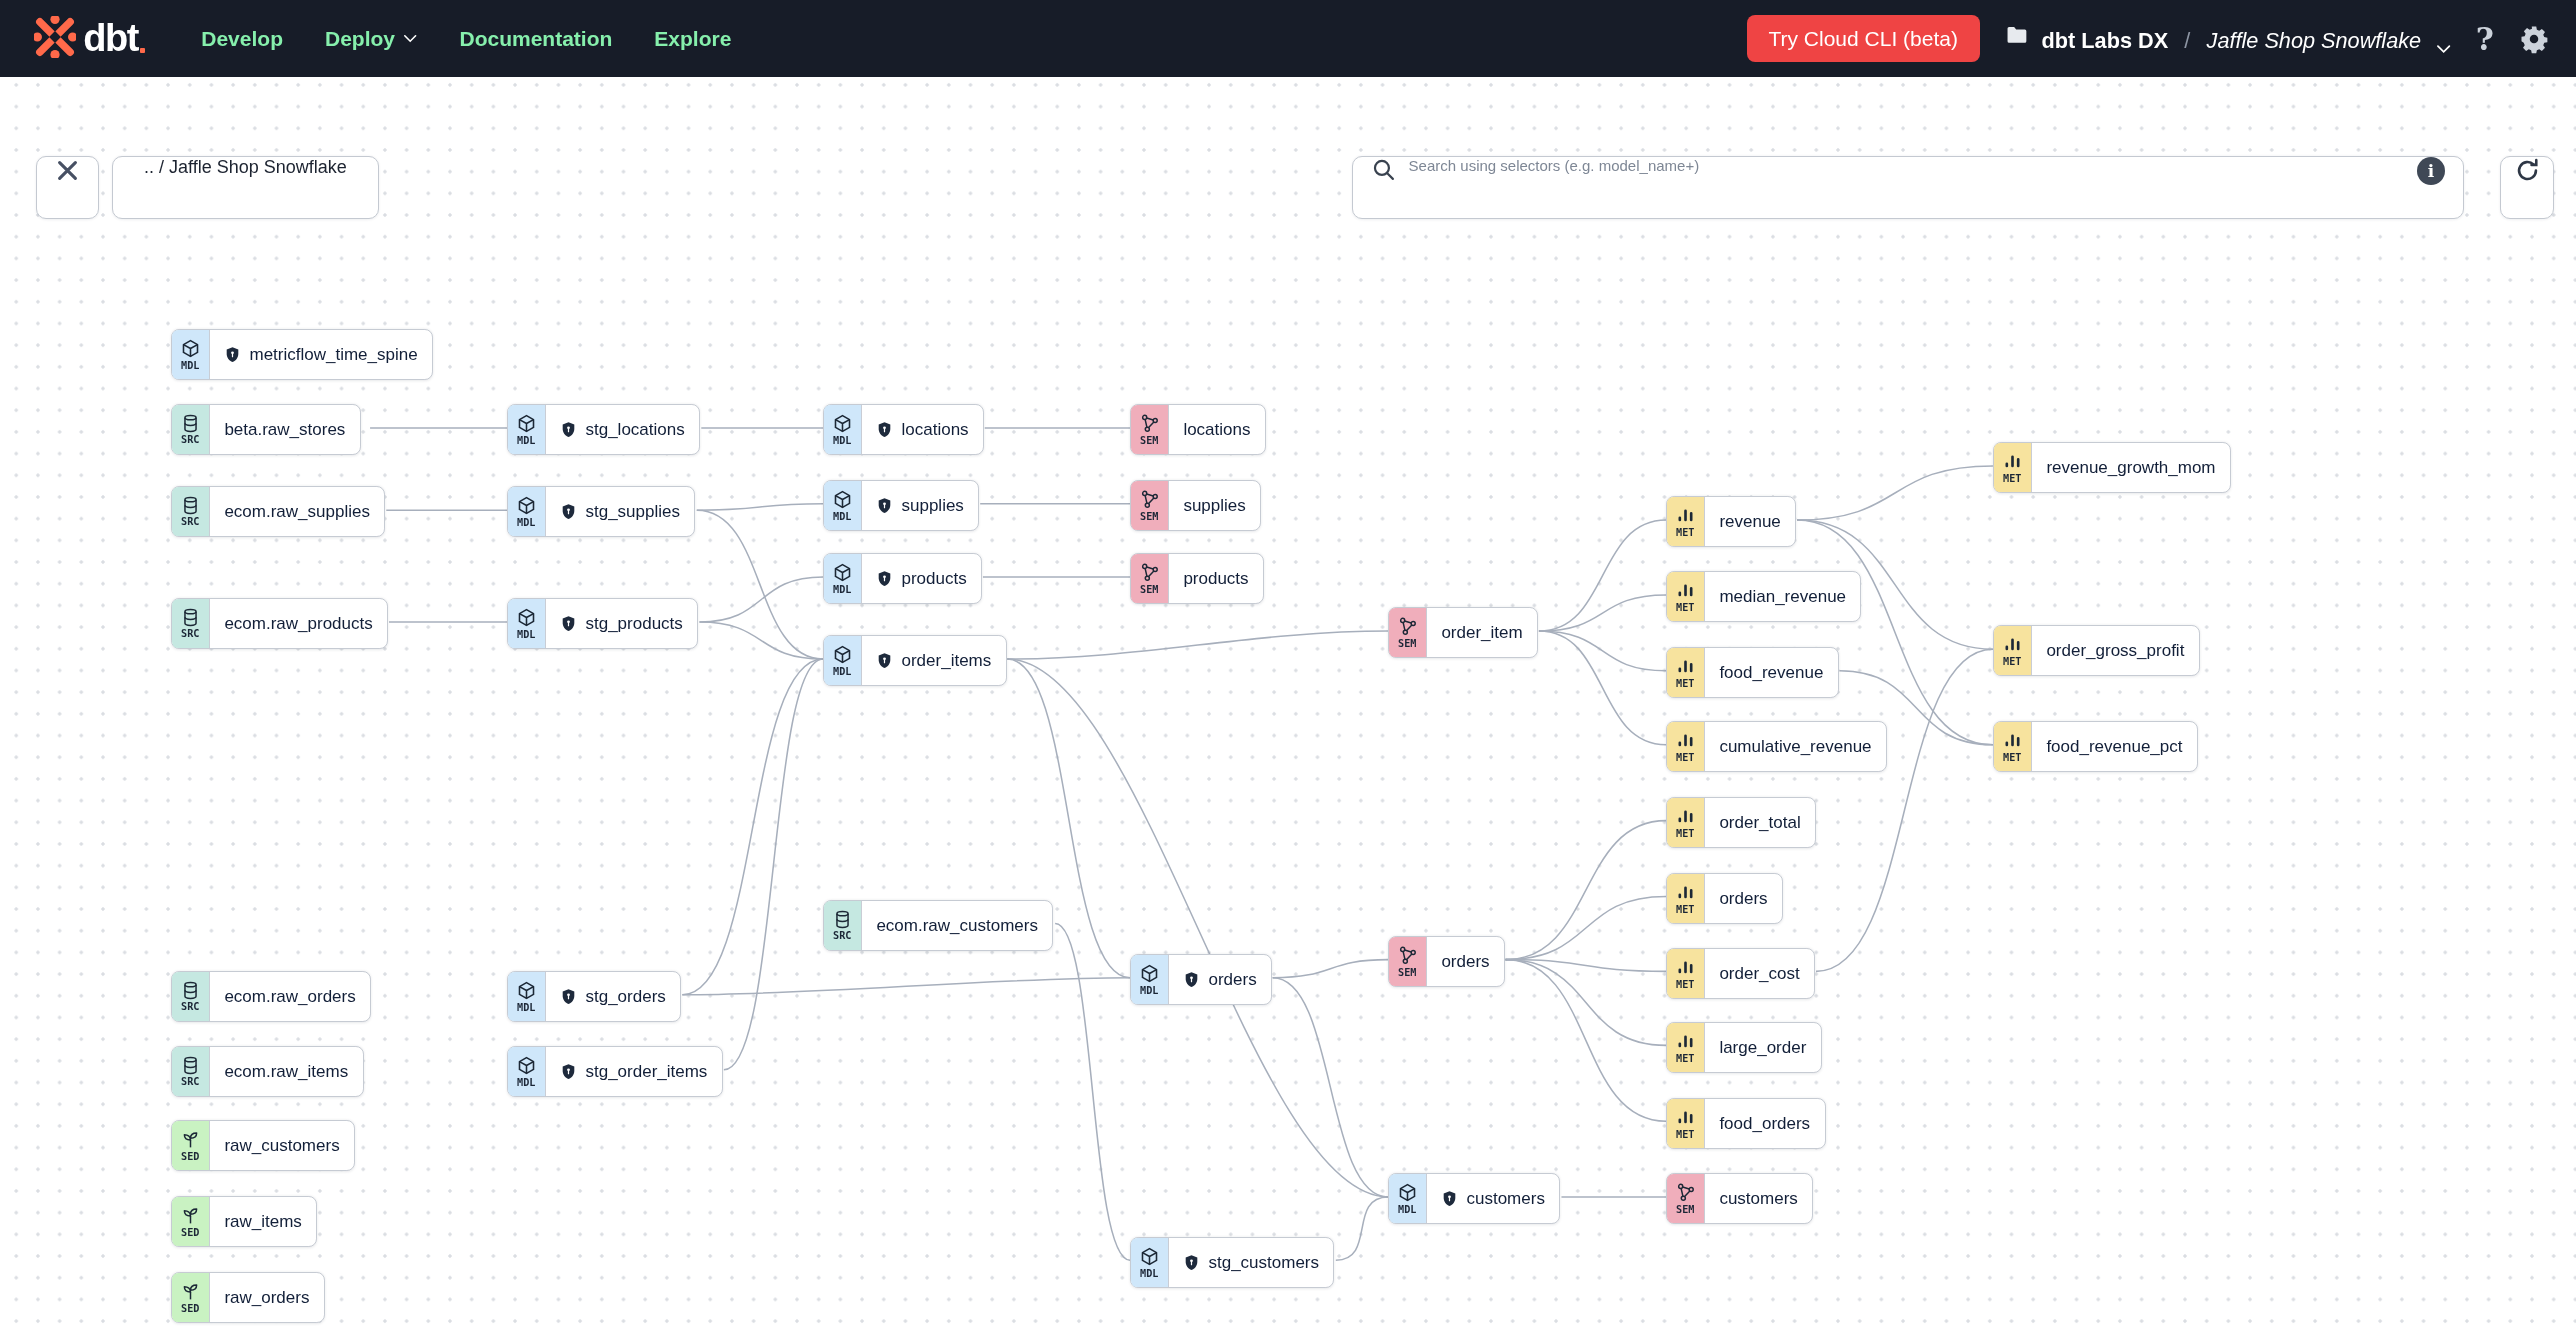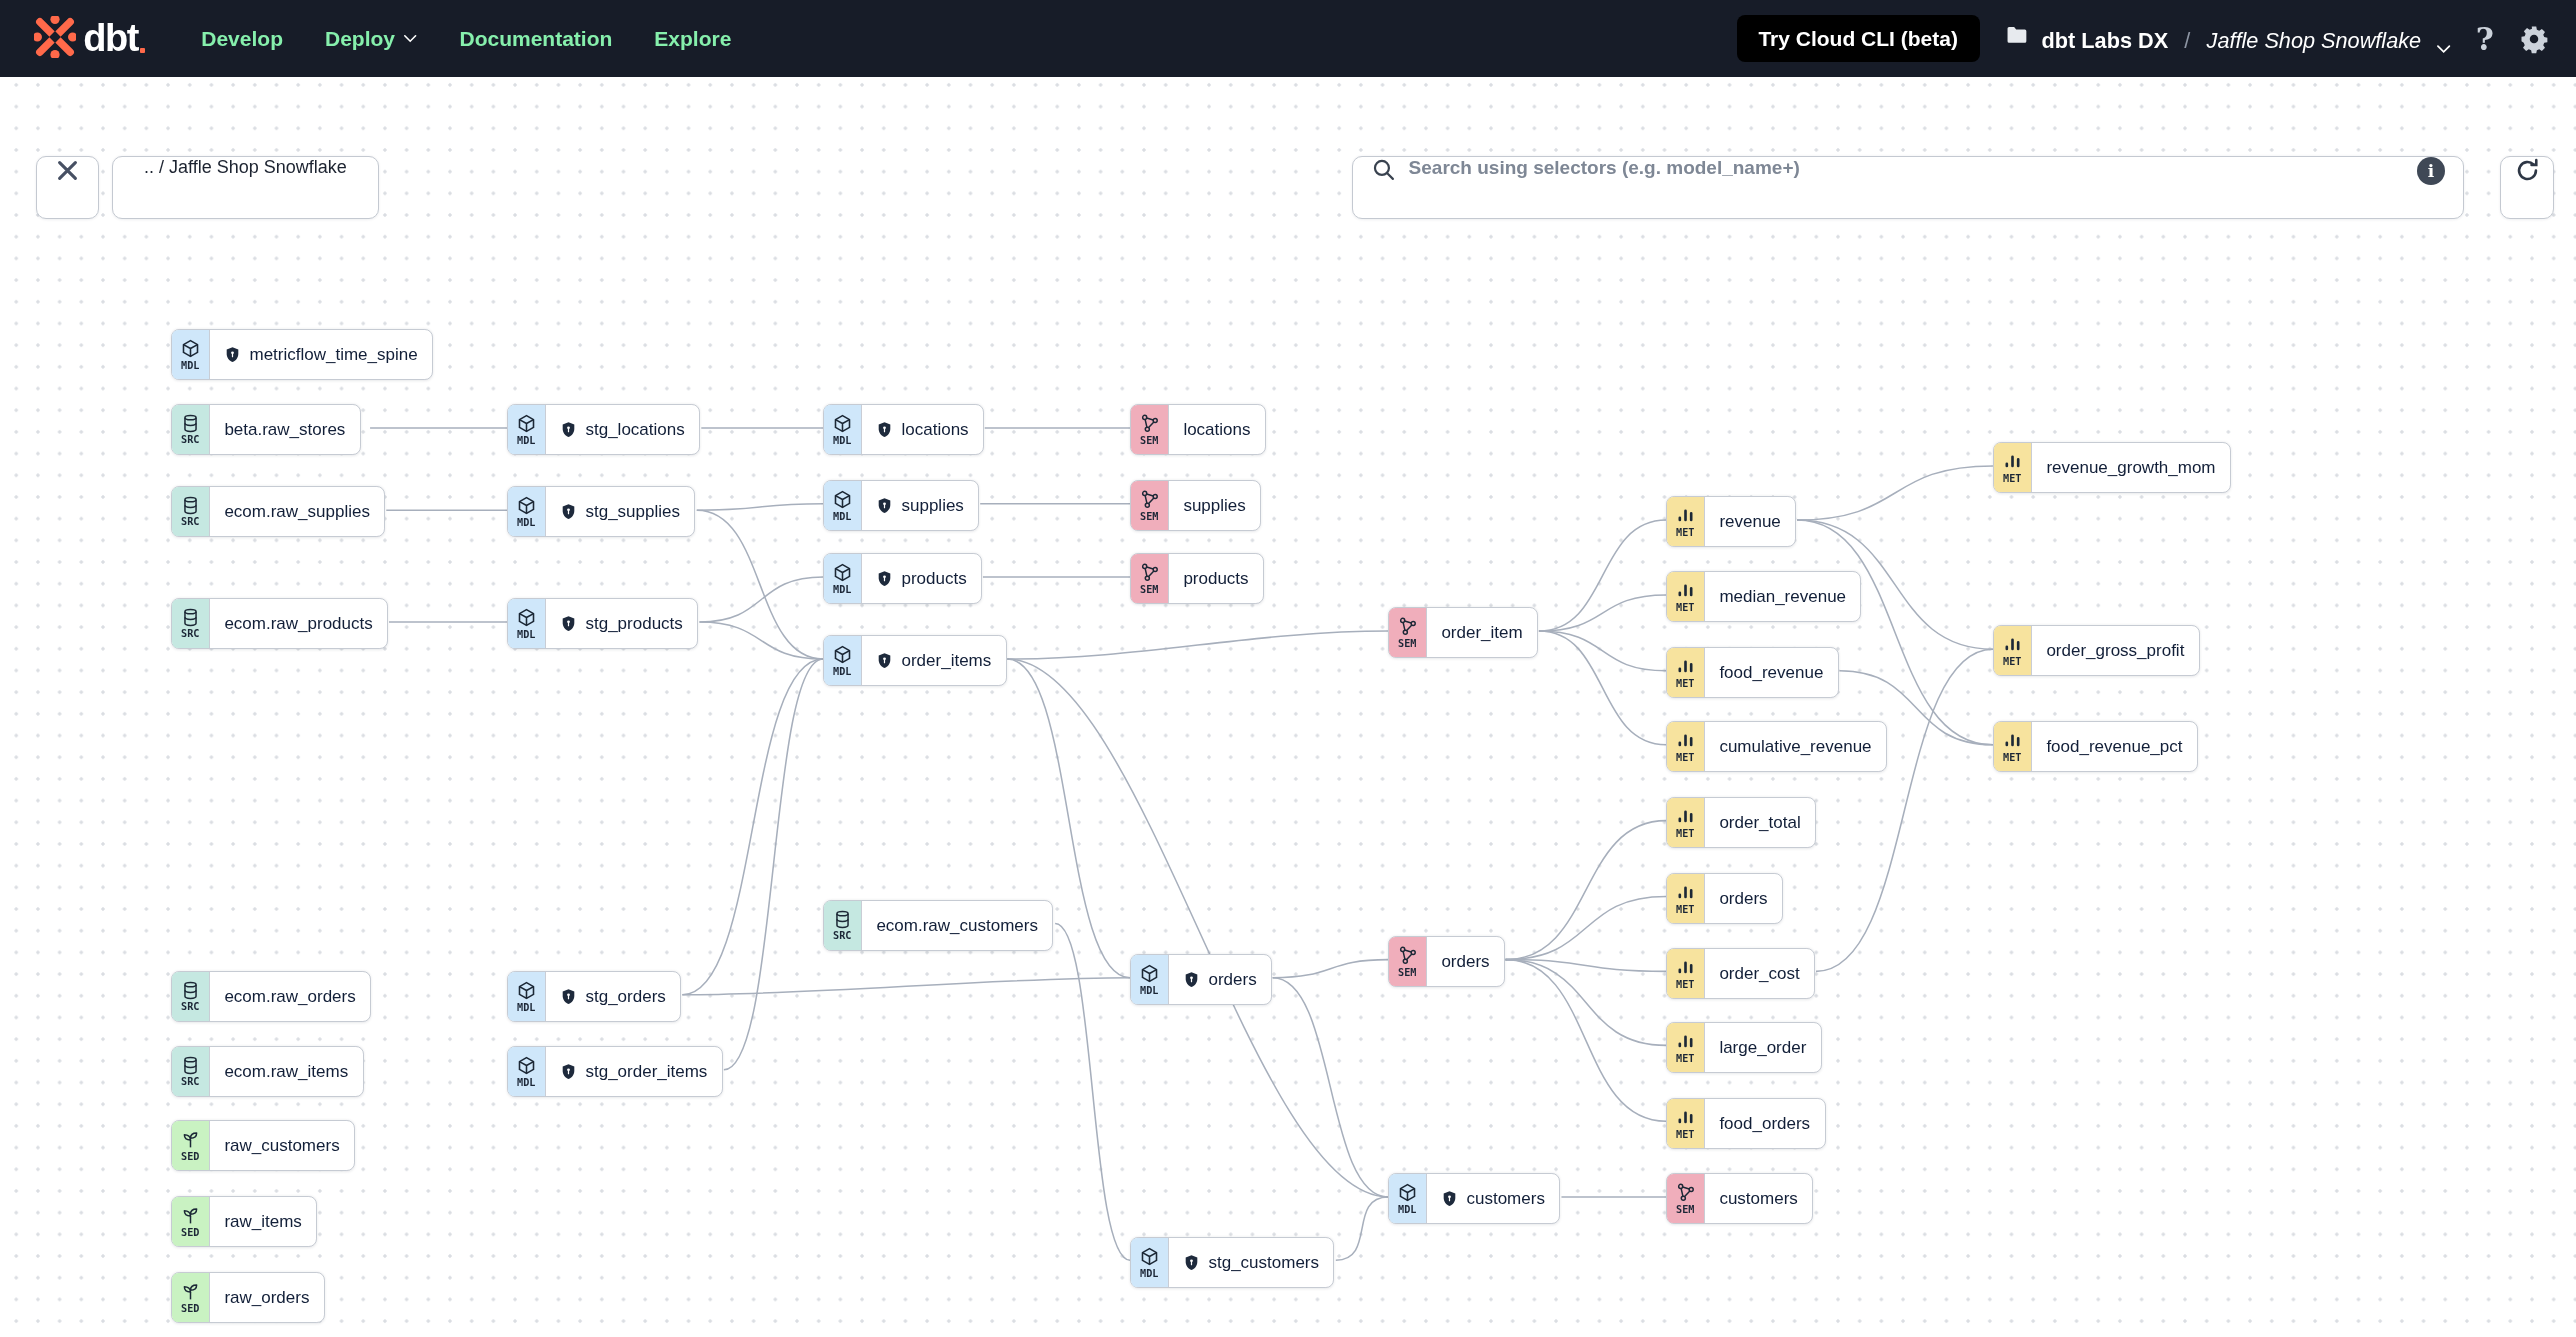--- a/index.html
+++ b/index.html
@@ -18,37 +18,37 @@
   .navbar {
     position:absolute; left:0; top:0; width:2576px; height:77px; background:#171c28;
     display:flex; align-items:center; z-index:50; color:#fff;
   }
   .brand { display:flex; align-items:center; margin-left:34px; }
   .brand-word { font-size:38px; font-weight:700; letter-spacing:-1.4px; margin-left:7.2px; }
   .brand-dot { width:5.4px; height:5.4px; background:#ff694a; border-radius:0.9px; align-self:flex-end; margin:0 0 8.1px 1.8px; }
   .nav-links { display:flex; align-items:center; gap:42px; margin-left:56px; }
   .nav-link { font-size:21px; font-weight:700; color:#86efac; cursor:pointer; display:flex; align-items:center; gap:8.1px; }
   .nav-right { position:absolute; right:27px; top:0; height:77px; display:flex; align-items:center; gap:25px; }
-  .cta-btn { background:#000000; color:#fff; font-size:21px; font-weight:700; border:none; border-radius:8.1px;
+  .cta-btn { background:#ef4444; color:#fff; font-size:21px; font-weight:400; border:none; border-radius:8.1px;
              padding:11.7px 21.7px; cursor:pointer; }
   .acct { display:flex; align-items:flex-end; gap:12.6px; font-size:21.7px; }
   .acct .name { font-weight:700; }
   .acct .sep { color:#8d95a3; font-weight:400; margin:0 3.6px; }
   .acct .proj { font-weight:400;font-style:italic; }
   .icon-btn { background:none; border:none; cursor:pointer; display:flex; align-items:center; }
   .help-glyph { font-size:31px; font-weight:700; color:#ccd2db; font-family:"DejaVu Serif",serif; }
 
   
   .card { position:absolute; background:#fff; border:1.4px solid #c4c9d1; border-radius:10px;
           box-shadow:0 0.9px 2.7px rgba(20,30,50,.07); z-index:20; display:flex; align-items:flex-start;margin-top:46px; }
   .close-card { left:36px; top:110px; width:63px; height:63px; justify-content:center; cursor:pointer; }
   .crumb-card { left:112px; top:110px; width:267px; height:63px; justify-content:center; }
   .crumb-card span { font-size:18px; color:#1c2330; }
   .search-card { left:1352px; top:110px; width:1112px; height:63px; padding:0 18px; gap:12.6px; }
-  .search-card input { flex:1; border:none; outline:none; font-size:19px; color:#0f172a; font-family:"Liberation Sans",sans-serif;font-weight:bold; }
+  .search-card input { flex:1; border:none; outline:none; font-size:15px; color:#0f172a; font-family:"Liberation Sans",sans-serif; }
   .search-card input::placeholder { color:#7e8795; }
   .info-badge { width:28px; height:28px; border-radius:50%; background:#3f4856; color:#fff; display:flex;
                 align-items:center; justify-content:center; font-size:17px; font-weight:700; font-family:"DejaVu Serif",serif; }
   .refresh-card { left:2500px; top:110px; width:54px; height:63px; justify-content:center; cursor:pointer; }
 
   
   .node { position:absolute; display:inline-flex; align-items:stretch; height:51px; background:#fff;
           border:1.4px solid #c6cbd3; border-radius:8.1px; box-shadow:0 0.9px 2.7px rgba(20,30,50,.10);
           z-index:2; cursor:pointer; }
   .badge { width:38px; flex:0 0 38px; border-right:1.4px solid #c9cdd5; border-radius:6.3px 0 0 6.3px;

